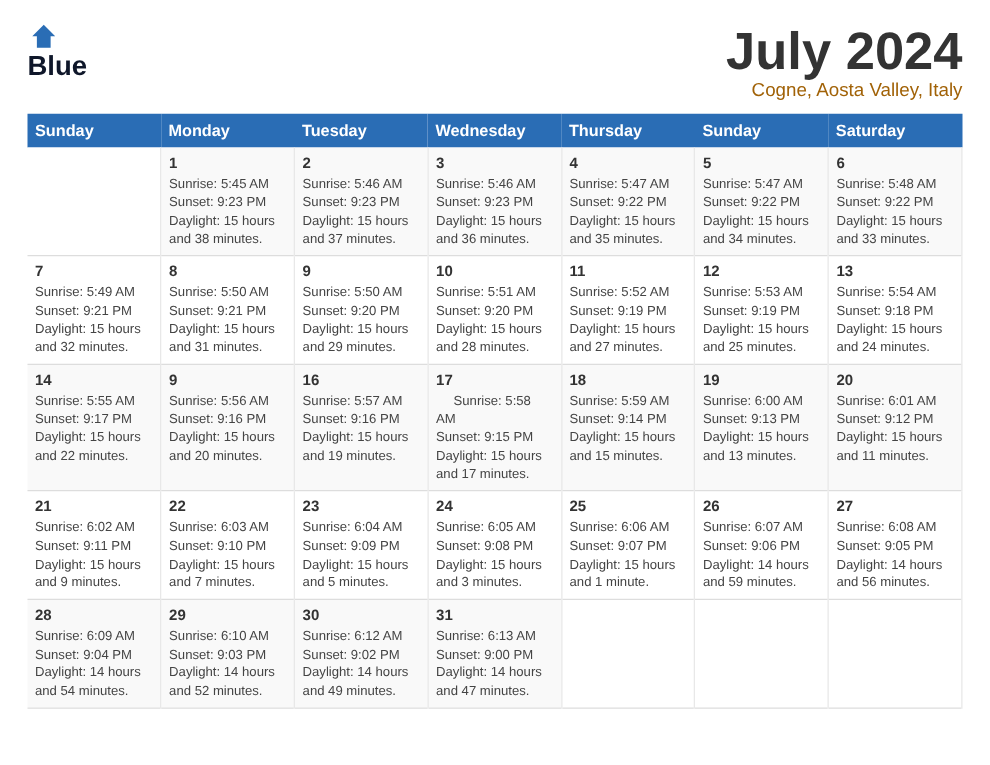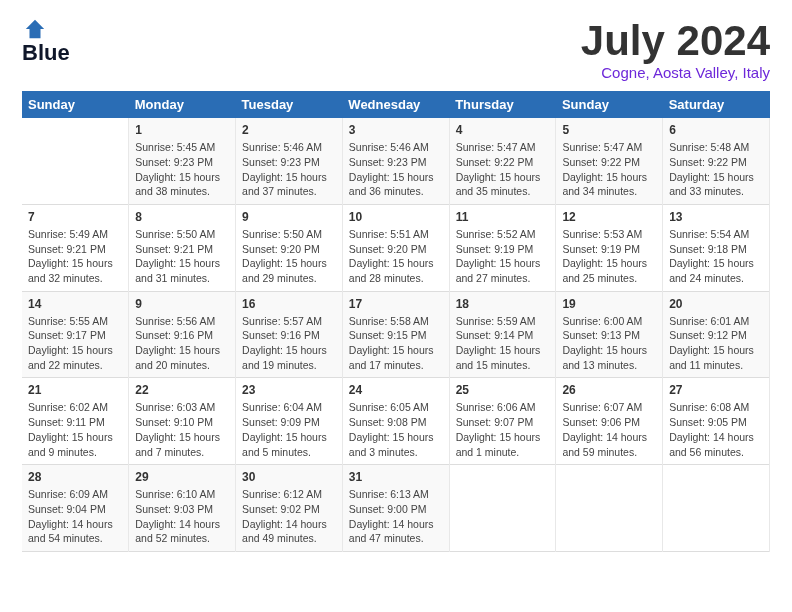--- a/index.html
+++ b/index.html
@@ -51,21 +51,21 @@
       margin-left: 19px;
     }
     .month-title {
       font-size: 42px;
       font-weight: bold;
       color: #333;
       line-height: 1.1;
     }
     .location {
       font-size: 15px;
-      color: #6d28d9;
+      color: #a16207;
     }
     table {
       width: 100%;
       border-collapse: collapse;
       font-size: 11px;
     }
     thead tr th {
       background-color: #2a6db5;
       color: #fff;
       padding: 6px 6px;
@@ -203,21 +203,21 @@
 Daylight: 15 hours
 and 22 minutes.</span></td>
           <td><span class="day-num">9</span><span class="cell-text" style="white-space: pre-line; margin-top: 38px;">Sunrise: 5:56 AM
 Sunset: 9:16 PM
 Daylight: 15 hours
 and 20 minutes.</span></td>
           <td><span class="day-num">16</span><span class="cell-text" style="white-space: pre-line;">Sunrise: 5:57 AM
 Sunset: 9:16 PM
 Daylight: 15 hours
 and 19 minutes.</span></td>
-          <td><span class="day-num">17</span><span class="cell-text" style="white-space: pre-line;">Sunrise: 5:58 AM
+          <td><span class="day-num">17</span><span class="cell-text" style="white-space: pre-line; margin-left: 14px;">Sunrise: 5:58 AM
 Sunset: 9:15 PM
 Daylight: 15 hours
 and 17 minutes.</span></td>
           <td><span class="day-num">18</span><span class="cell-text" style="white-space: pre-line;">Sunrise: 5:59 AM
 Sunset: 9:14 PM
 Daylight: 15 hours
 and 15 minutes.</span></td>
           <td><span class="day-num">19</span><span class="cell-text" style="white-space: pre-line;">Sunrise: 6:00 AM
 Sunset: 9:13 PM
 Daylight: 15 hours

